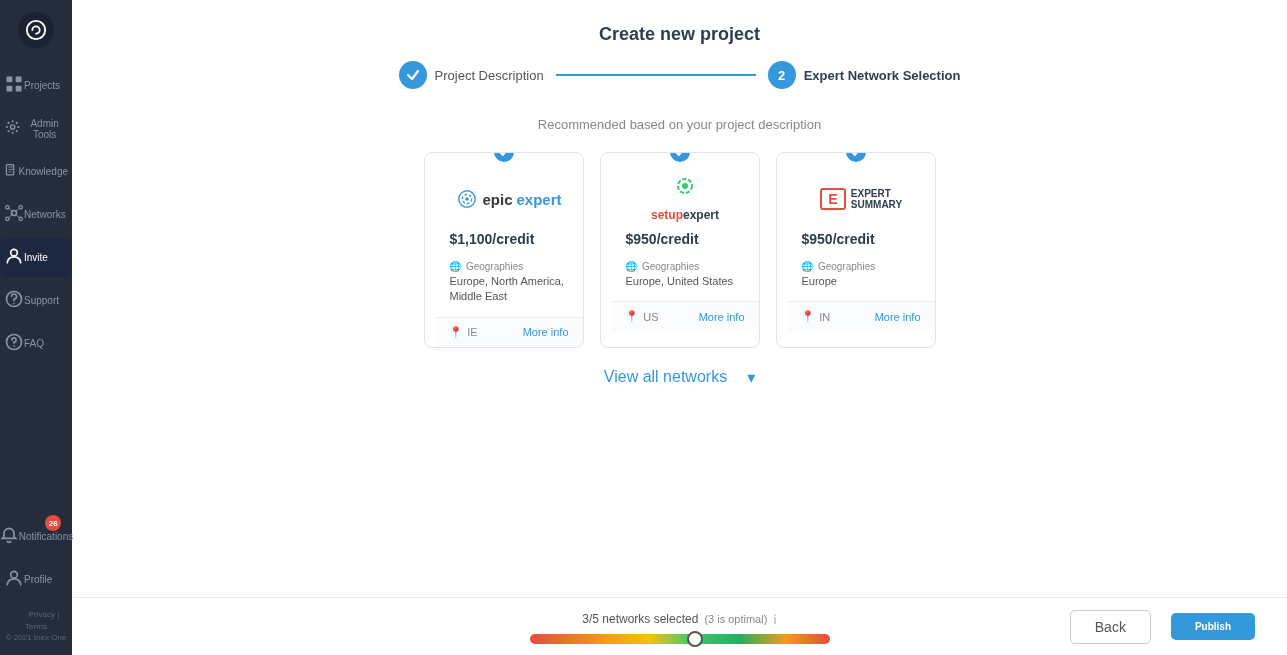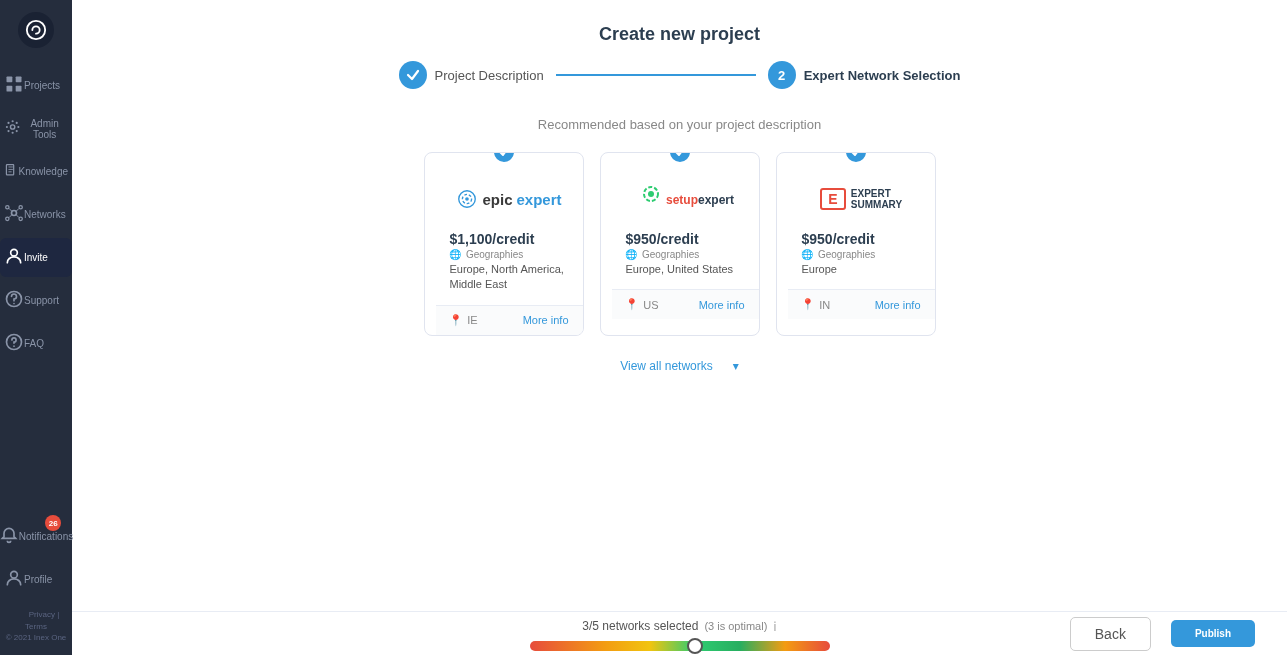--- a/index.html
+++ b/index.html
@@ -152,21 +152,21 @@
     }
     .card-logo {
       height: 36px;
       display: flex; align-items: center; justify-content: center;
       margin-bottom: 14px;
     }
     .card-price {
       font-size: 14px;
       font-weight: 700;
       color: #2c3e50;
-      margin-bottom: 2px;
+      margin-bottom: 14px;
     }
     .card-geo-label {
       display: flex; align-items: center; gap: 4px;
       font-size: 10px;
       color: #888;
       margin-bottom: 2px;
     }
     .card-geo-value {
       font-size: 11px;
       color: #555;
@@ -189,29 +189,29 @@
       color: #3498db;
       cursor: pointer;
     }
 
     
     .view-all-row {
       text-align: center;
       margin-top: 8px;
     }
     .view-all-link {
-      font-size: 12px;
+      font-size: 16px;
       color: #3498db;
       cursor: pointer;
       display: inline-flex; align-items: center; gap: 20px; justify-content: space-between;
     }
 
     
     .bottom-bar {
-      height: 44px;
+      height: 58px;
       background: #fff;
       border-top: 1px solid #e8ecf4;
       display: flex;
       align-items: center;
       justify-content: space-between;
       padding: 0 32px;
     }
     .networks-selected {
       display: flex; flex-direction: column; align-items: center;
       flex: 1;
@@ -438,21 +438,21 @@
       </div>
 
       <div class="network-card">
         <div class="card-check">
           <svg width="12" height="12" viewBox="0 0 12 12">
               <polyline points="2,6 5,9 10,2" stroke="#fff" stroke-width="2" fill="none" stroke-linecap="round" stroke-linejoin="round"></polyline>
             </svg>
         </div>
         <div class="card-body">
           <div class="card-logo">
-            <div style="display:flex; flex-direction:row; align-items:center;">
+            <div style="display:flex; flex-direction:column; align-items:center;">
               <svg width="30" height="30" viewBox="0 0 30 30">
                 <circle cx="15" cy="10" r="7" stroke="#2ecc71" stroke-width="2" fill="none" stroke-dasharray="4 2"></circle>
                 <circle cx="15" cy="10" r="3" fill="#2ecc71"></circle>
               </svg>
               <div style="display:flex; align-items:center; margin-top:2px;">
                 <span style="font-weight:700; font-size:12px; color:#e74c3c;">setup</span>
                   <span style="font-weight:700; font-size:12px; color:#2c3e50;">expert</span>
               </div>
             </div>
           </div>

